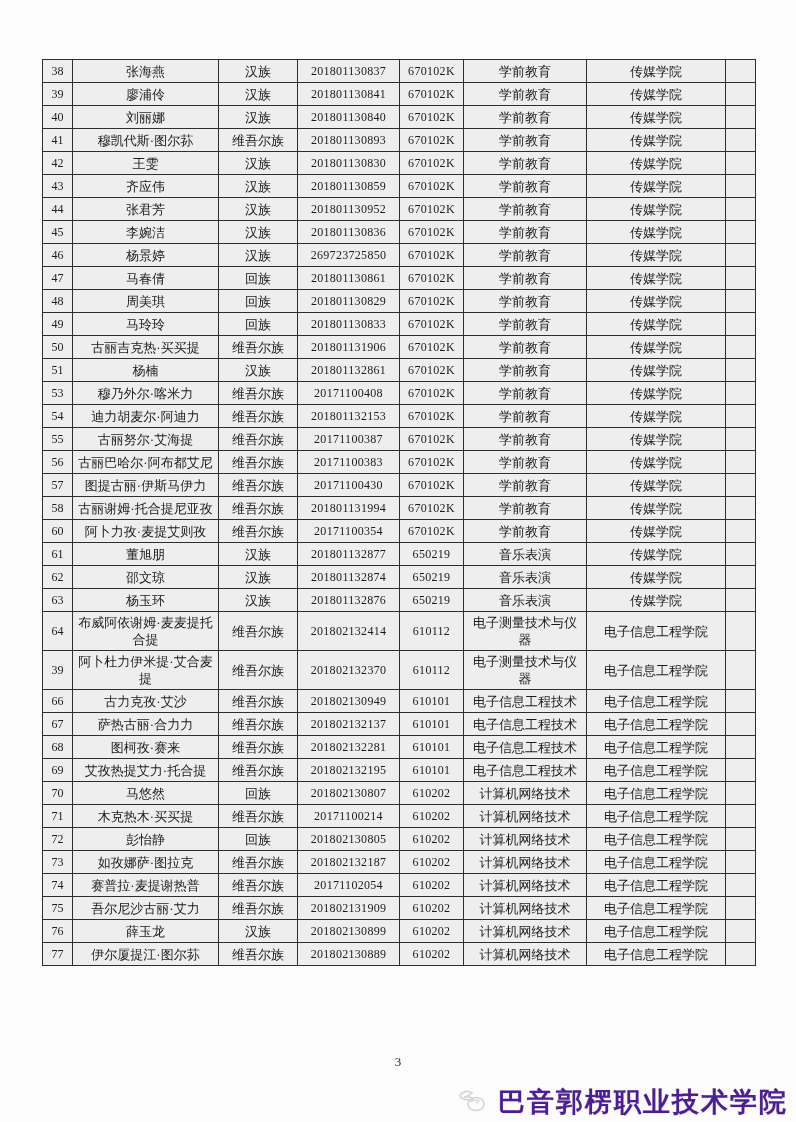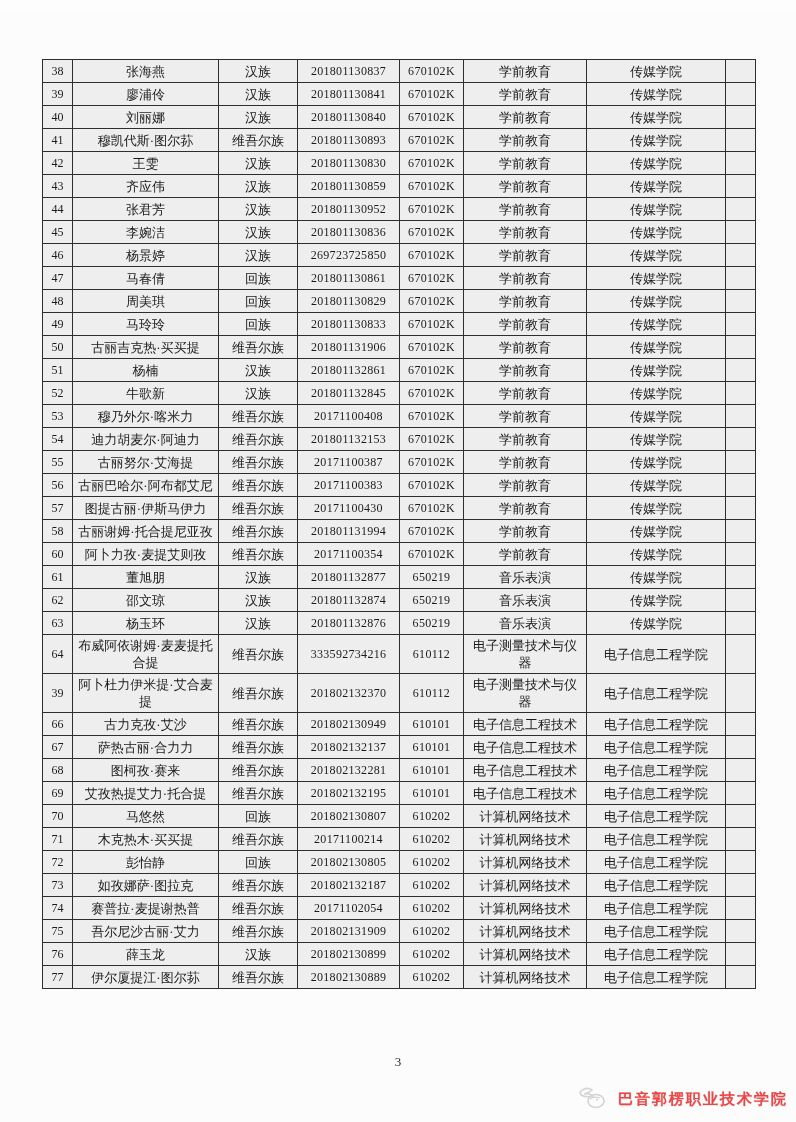--- a/index.html
+++ b/index.html
@@ -51,23 +51,23 @@
   .watermark {
     position: absolute;
     right: 8px; top: 1072px;
     display: flex;
     align-items: center;
     gap: 6px;
   }
   .watermark .wm-text {
     font-family: "Liberation Sans", "DejaVu Sans", sans-serif;
     font-weight: bold;
-    font-size: 15px;
+    font-size: 27px;
     letter-spacing: 2px;
-    color: #ef4444;
+    color: #4c1d95;
     text-shadow: 0.5px 0.5px 0 #efefef, -0.5px -0.5px 0 #cfcfcf;
   }
   .watermark .wm-logo { width: 36px; height: 30px; }
 </style>
 </head>
 <body>
 
 <div class="page">
 
   <table class="roster">
@@ -216,30 +216,20 @@
           <td class="col-no">51</td>
           <td class="col-name">杨楠</td>
           <td class="col-ethnicity">汉族</td>
           <td class="col-student_id">201801132861</td>
           <td class="col-major_code">670102K</td>
           <td class="col-major">学前教育</td>
           <td class="col-college">传媒学院</td>
           <td class="col-blank"></td>
         </tr>
         <tr>
-          <td class="col-no">52</td>
-          <td class="col-name">牛歌新</td>
-          <td class="col-ethnicity">汉族</td>
-          <td class="col-student_id">201801132845</td>
-          <td class="col-major_code">670102K</td>
-          <td class="col-major">学前教育</td>
-          <td class="col-college">传媒学院</td>
-          <td class="col-blank"></td>
-        </tr>
-        <tr>
           <td class="col-no">53</td>
           <td class="col-name">穆乃外尔·喀米力</td>
           <td class="col-ethnicity">维吾尔族</td>
           <td class="col-student_id">20171100408</td>
           <td class="col-major_code">670102K</td>
           <td class="col-major">学前教育</td>
           <td class="col-college">传媒学院</td>
           <td class="col-blank"></td>
         </tr>
         <tr>
@@ -329,21 +319,21 @@
           <td class="col-student_id">201801132876</td>
           <td class="col-major_code">650219</td>
           <td class="col-major">音乐表演</td>
           <td class="col-college">传媒学院</td>
           <td class="col-blank"></td>
         </tr>
         <tr>
           <td class="col-no">64</td>
           <td class="col-name">布威阿依谢姆·麦麦提托合提</td>
           <td class="col-ethnicity">维吾尔族</td>
-          <td class="col-student_id">333592734216</td>
+          <td class="col-student_id">201802132414</td>
           <td class="col-major_code">610112</td>
           <td class="col-major">电子测量技术与仪器</td>
           <td class="col-college">电子信息工程学院</td>
           <td class="col-blank"></td>
         </tr>
         <tr>
           <td class="col-no">39</td>
           <td class="col-name">阿卜杜力伊米提·艾合麦提</td>
           <td class="col-ethnicity">维吾尔族</td>
           <td class="col-student_id">201802132370</td>

